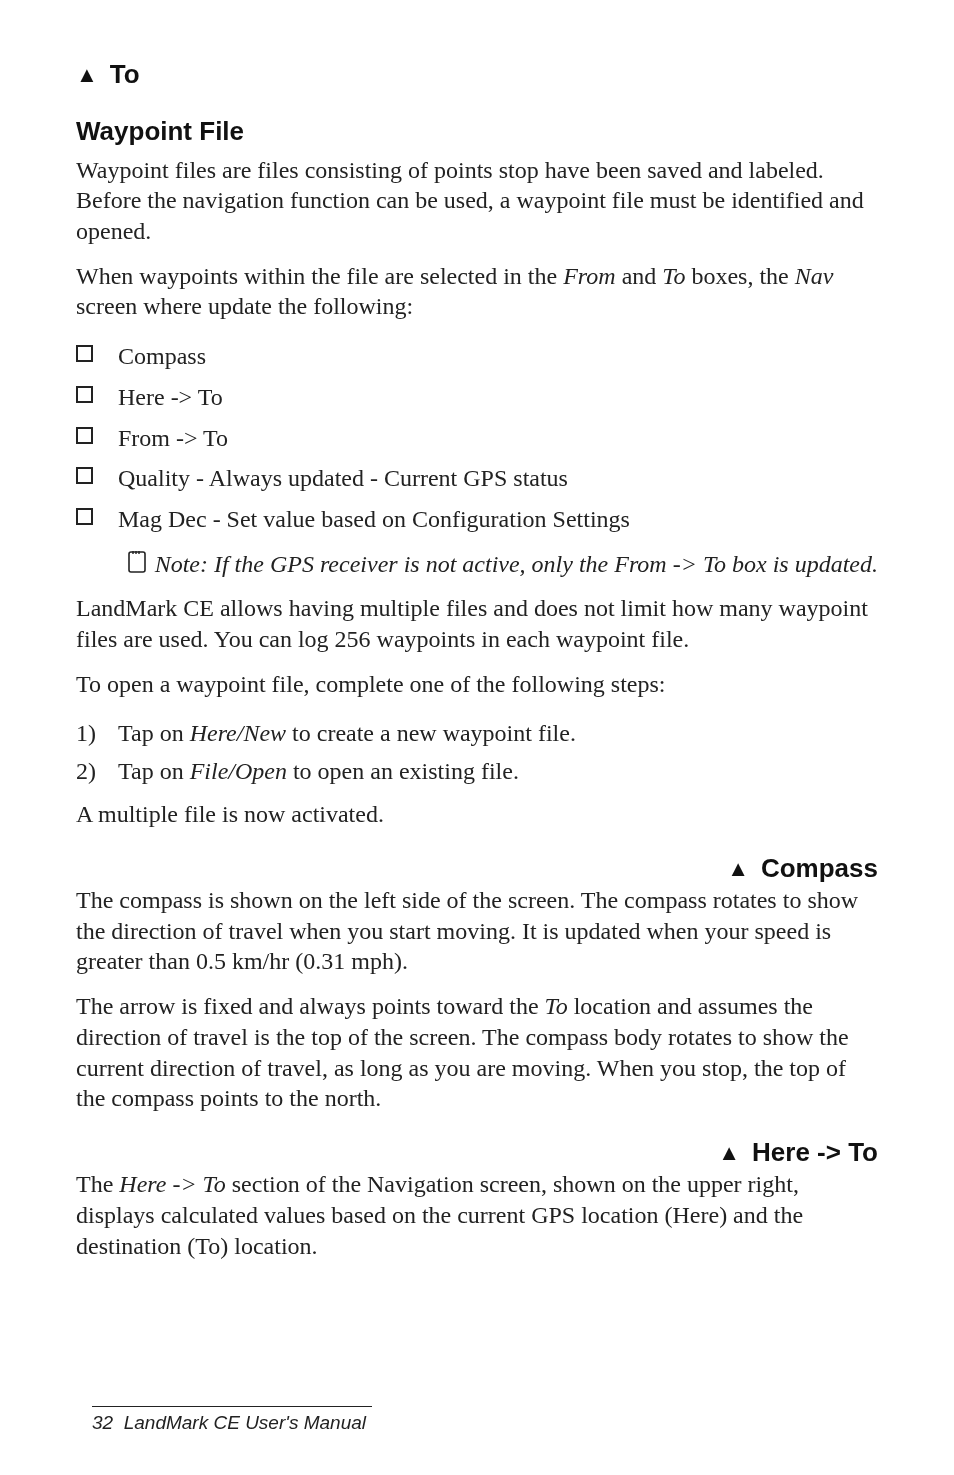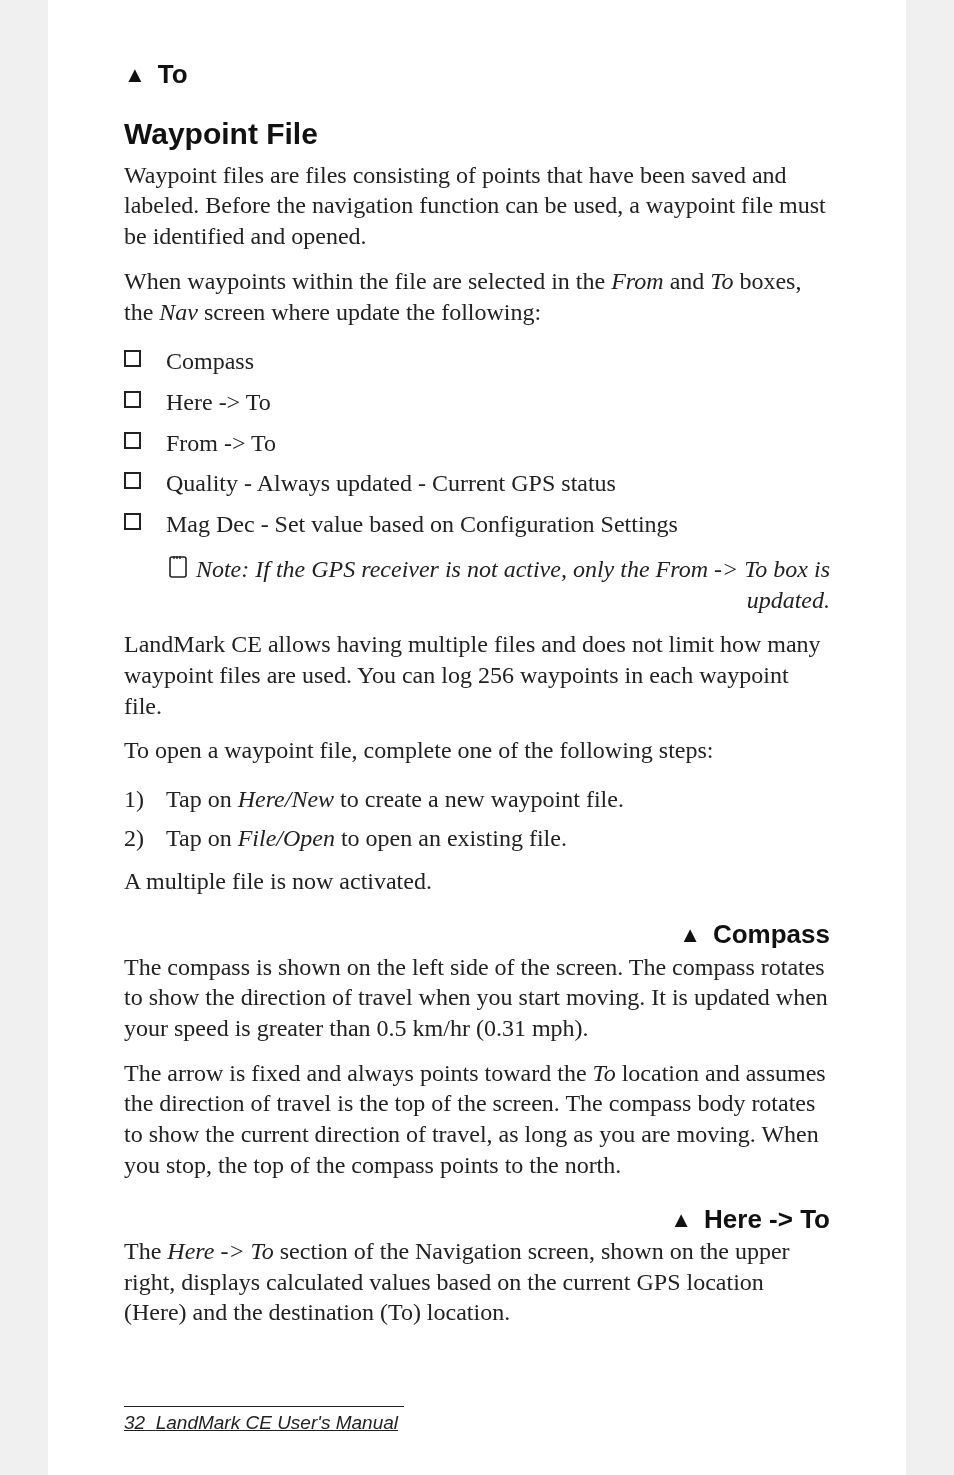--- a/index.html
+++ b/index.html
@@ -1,21 +1,21 @@
 <!DOCTYPE html>
 <html><head>
 <meta charset="utf-8">
 <style>
   html, body {
     margin: 0;
     padding: 0;
     background: #f0f0f0;
   }
   .page {
-    width: 858px;
+    width: 954px;
     min-height: 1475px;
     background: #ffffff;
     margin: 0 auto;
     padding: 58px 76px 40px 76px;
     box-sizing: border-box;
     font-family: "Palatino Linotype", "Book Antiqua", Palatino, Georgia, serif;
     color: #222;
     font-size: 24px;
     line-height: 1.28;
     position: relative;
@@ -27,21 +27,21 @@
     color: #111;
     margin: 0;
   }
   .section-heading.mt {
     margin-top: 22px;
     text-align: right;
   }
   .sub-heading {
     font-family: "Helvetica Neue", Helvetica, Arial, sans-serif;
     font-weight: 700;
-    font-size: 30px;
+    font-size: 26px;
     color: #111;
     margin: 24px 0 6px 0;
   }
   .triangle {
     display: inline-block;
     font-size: 22px;
     vertical-align: 1px;
     margin-right: 12px;
   }
   p {
@@ -87,23 +87,22 @@
   .note-icon {
     display: inline-block;
     vertical-align: -2px;
     margin-right: 6px;
   }
   .note-icon svg {
     display: block;
   }
   .footer-block {
     position: absolute;
-    left: 76px;
+    left: 92px;
     bottom: 40px;
-    text-decoration: underline;
   }
   .footer-rule {
     border: none;
     border-top: 1.5px solid #222;
     width: 280px;
     margin: 0 0 4px 0;
   }
   .footer-text {
     font-family: "Helvetica Neue", Helvetica, Arial, sans-serif;
     font-style: italic;
@@ -114,21 +113,21 @@
 </head>
 <body>
 
 <div class="page">
 
   <h3 class="section-heading">
     <span class="triangle">▲</span><span>To</span>
   </h3>
 
   <h3 class="sub-heading">Waypoint File</h3>
-  <p>Waypoint files are files consisting of points that have been saved and labeled. Before the navigation function can be used, a waypoint file must be identified and opened.</p>
+  <p>Waypoint files are files consisting of points stop have been saved and labeled. Before the navigation function can be used, a waypoint file must be identified and opened.</p>
   <p>
     <span>When waypoints within the file are selected in the </span><span class="italic">From</span><span> and </span><span class="italic">To</span><span> boxes, the </span><span class="italic">Nav</span><span> screen where update the following:</span>
   </p>
 
   <ul class="checklist">
     <li><span class="box"></span><span>Compass</span></li>
     <li><span class="box"></span><span>Here -&gt; To</span></li>
     <li><span class="box"></span><span>From -&gt; To</span></li>
     <li><span class="box"></span><span>Quality - Always updated - Current GPS status</span></li>
     <li><span class="box"></span><span>Mag Dec - Set value based on Configuration Settings</span></li>

